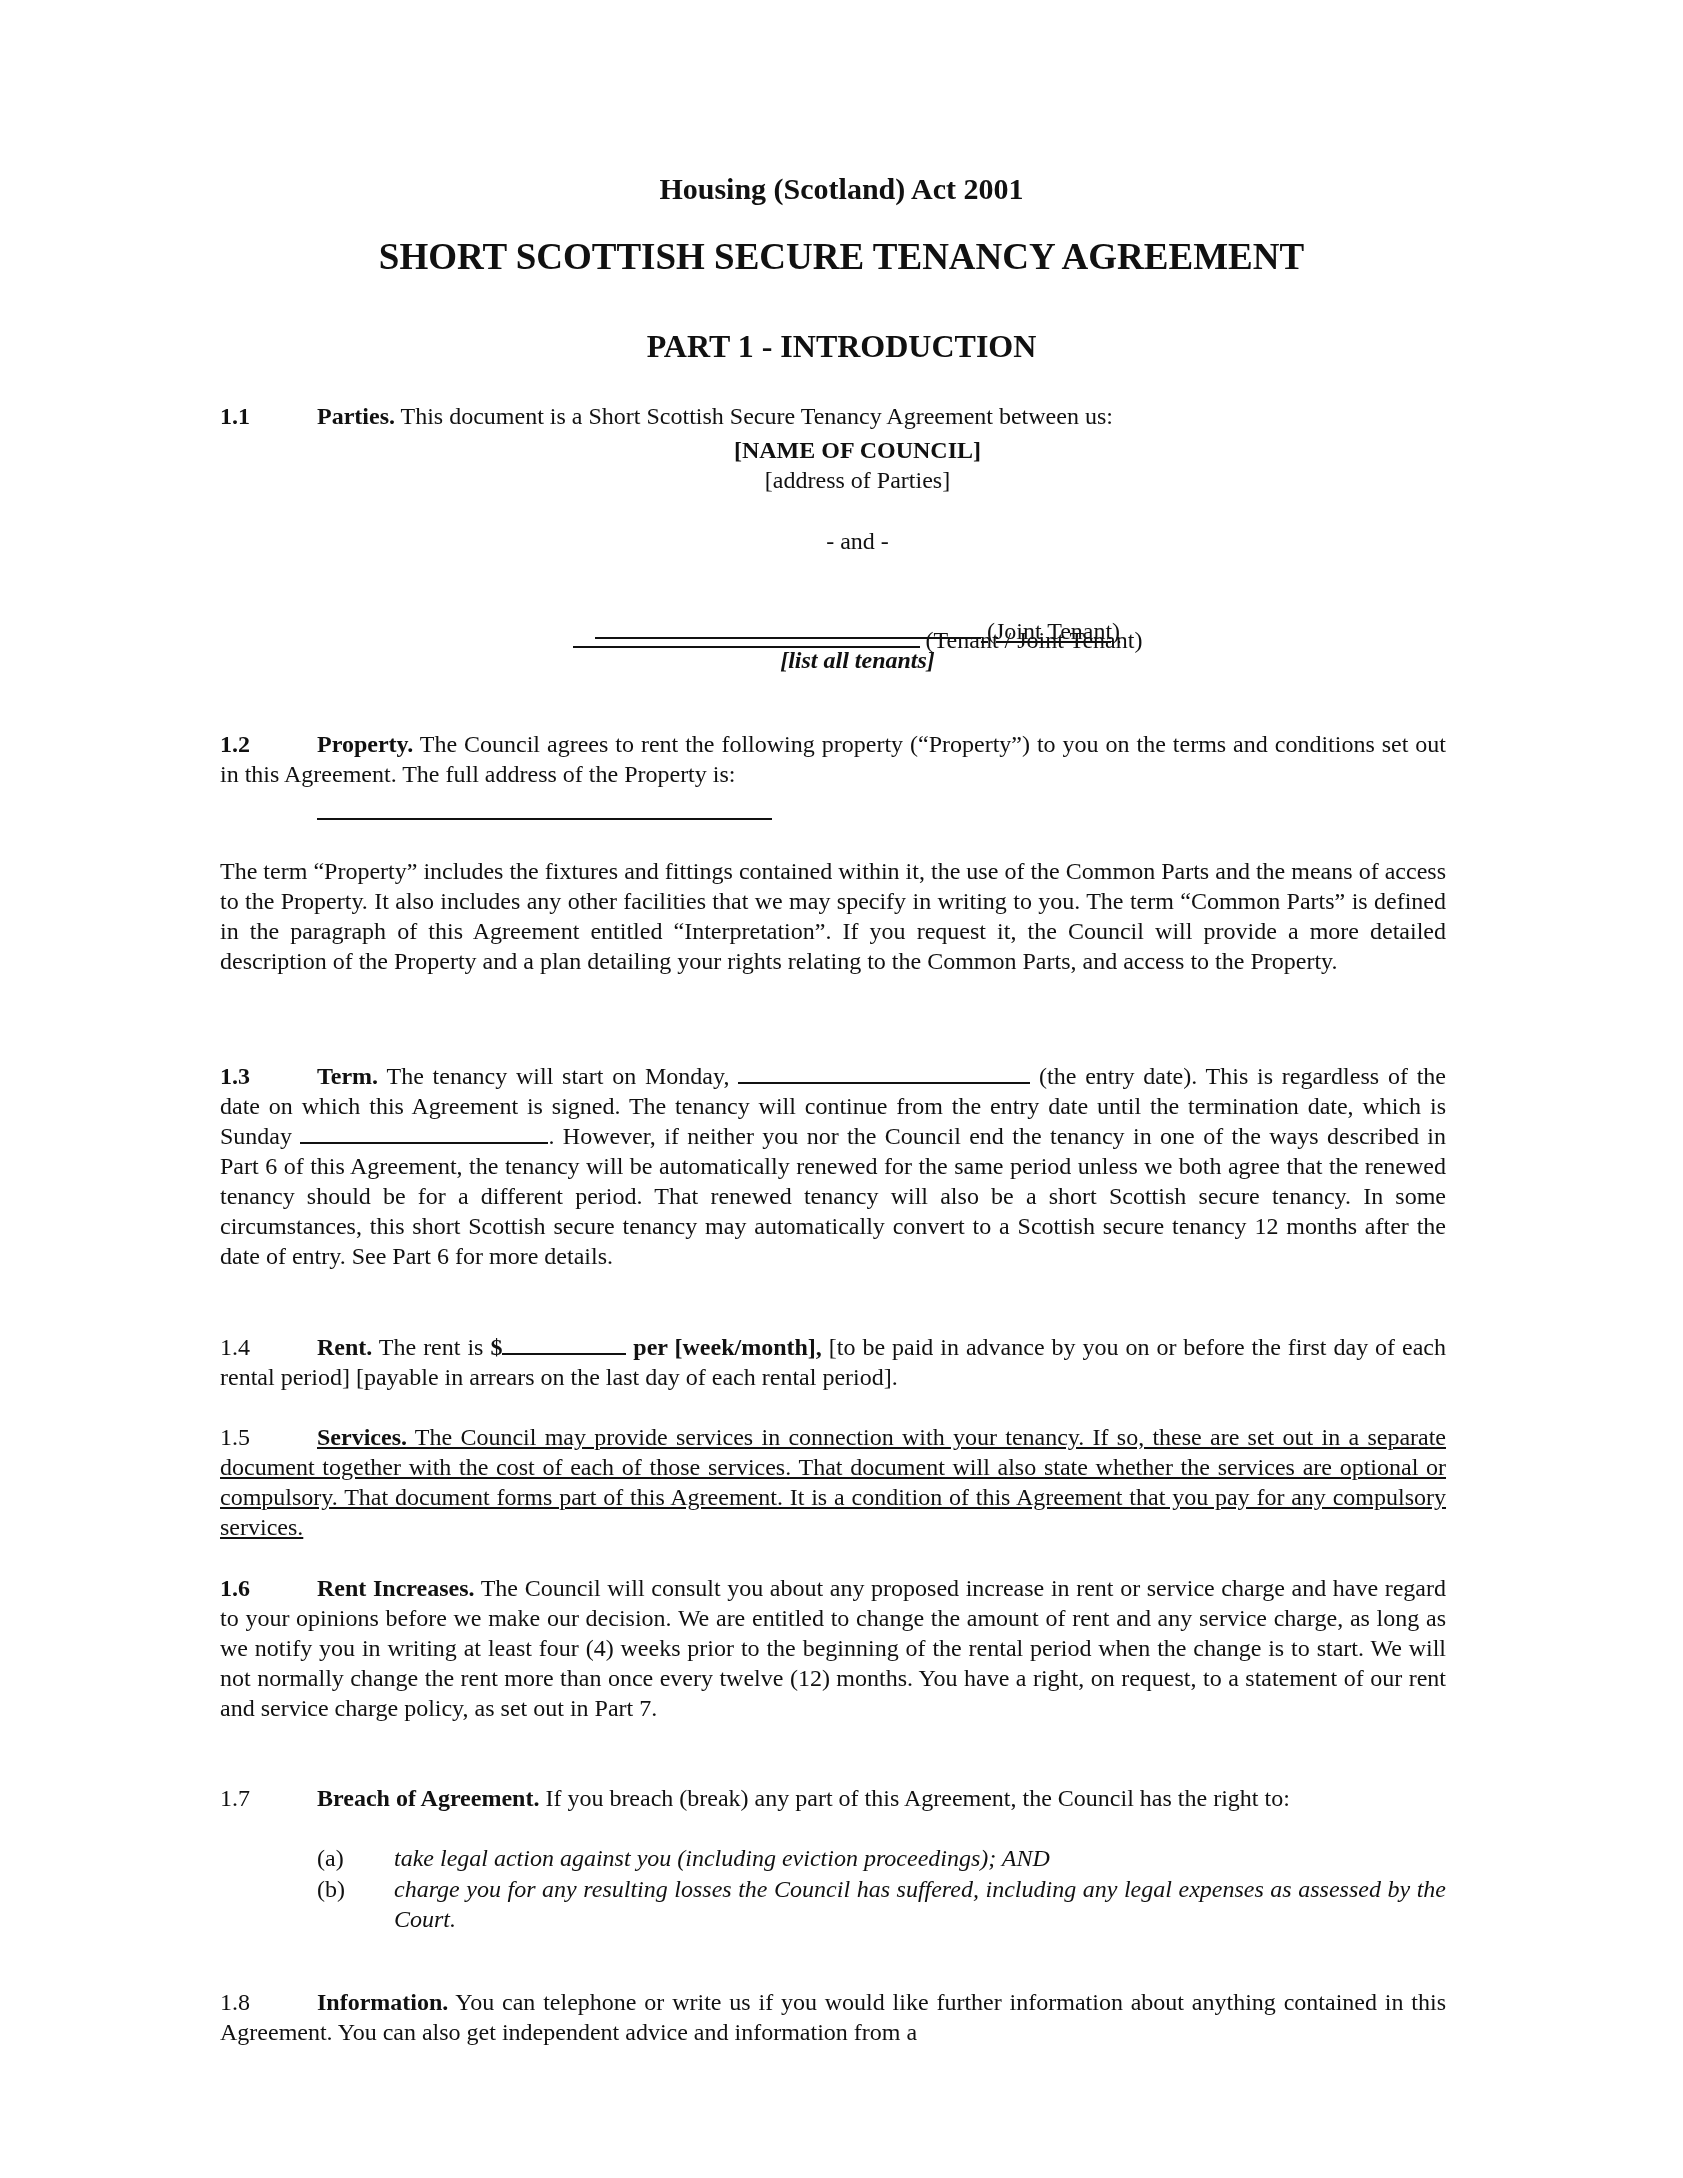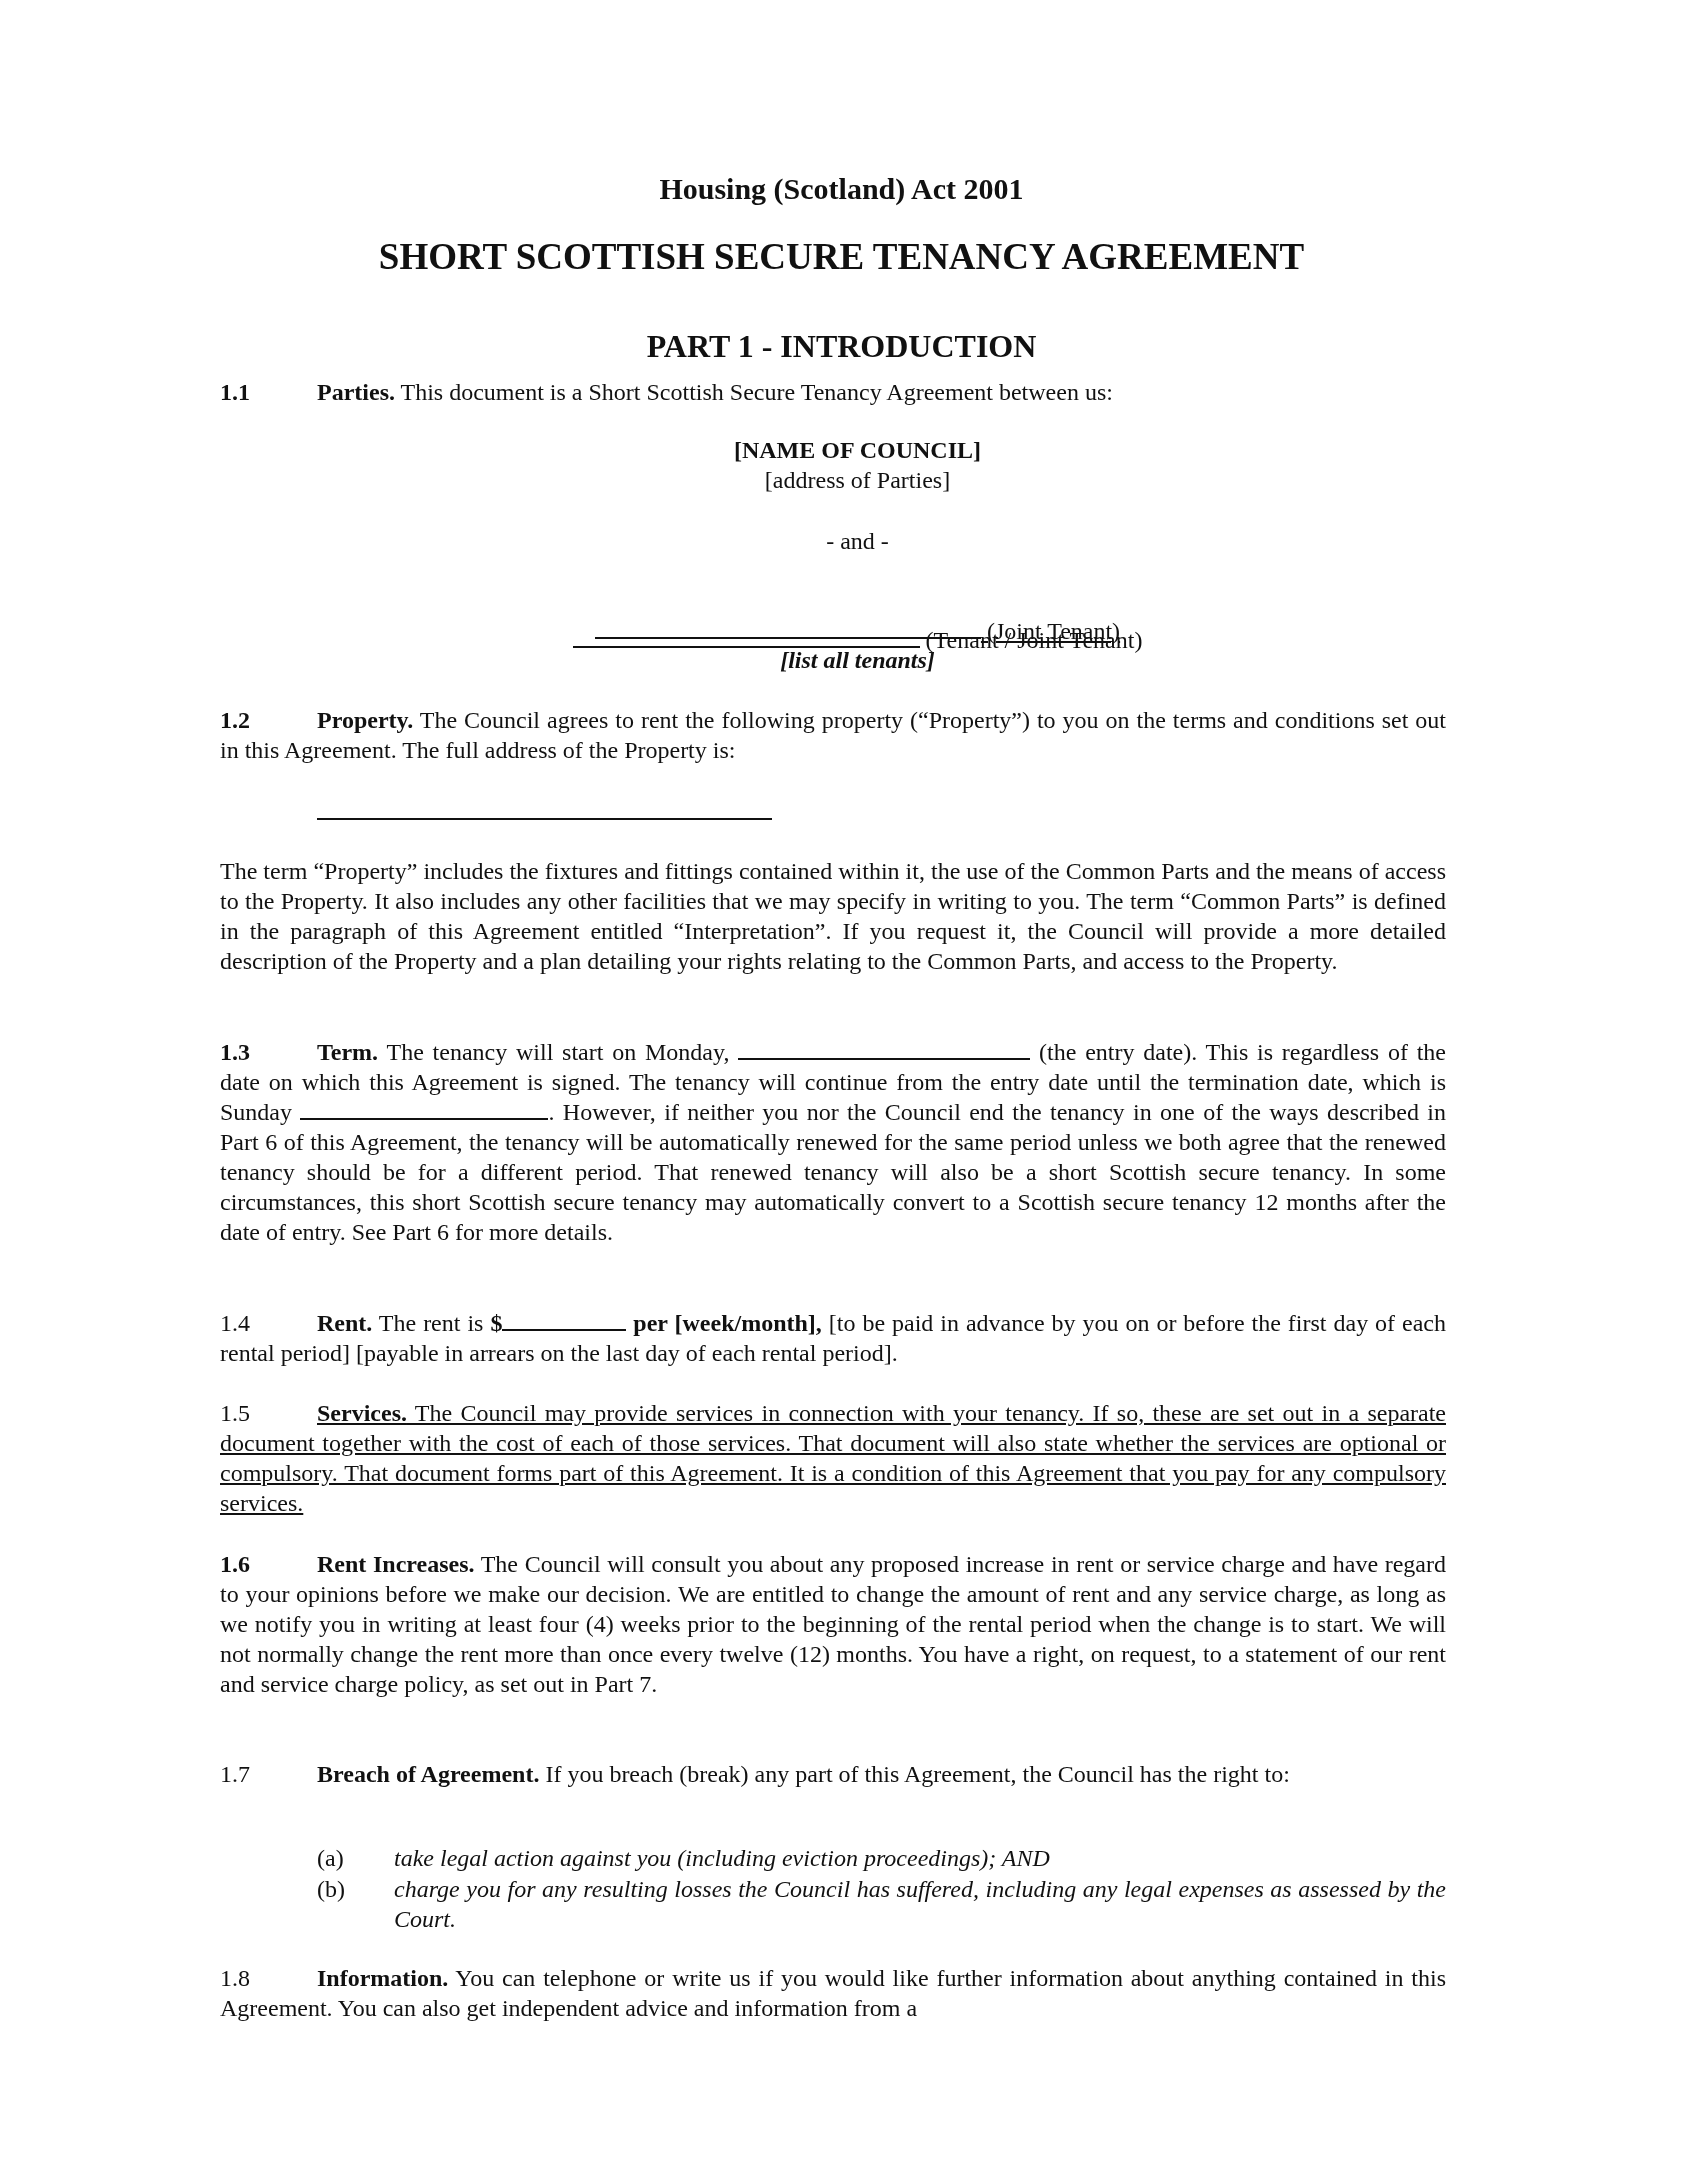--- a/index.html
+++ b/index.html
@@ -3,21 +3,21 @@
 <meta charset="utf-8">
 <style>
   html, body { margin:0; padding:0; background:#ffffff; }
   body { width:1683px; height:2178px; position:relative; overflow:hidden;
          font-family:"Liberation Serif","DejaVu Serif",serif; color:#111; }
   .center { text-align:center; position:absolute; left:0; width:1683px;margin-top:19px; }
   .h-act { top:153px; font-size:30px; font-weight:bold; }
   .h-title { top:216px; font-size:37px; font-weight:bold; }
   .h-part { top:309px; font-size:32px; font-weight:bold; }
   .para { position:absolute; left:220px; width:1226px; font-size:24px; line-height:30px; text-align:justify; }
-  .num { display:inline-block; width:97px; }
+  .num { display:inline-block; width:97px;margin-top:24px; }
   .b { font-weight:bold; }
   .i { font-style:italic; }
   .blank { display:inline-block; border-bottom:2px solid #111; height:20px; vertical-align:baseline; }
   .cblock { position:absolute; left:16px; width:1683px; text-align:center; font-size:24px; line-height:30px; }
   .list-item { position:absolute; left:317px; width:1129px; font-size:24px; line-height:30px; text-align:justify; }
   .list-item .lbl { position:absolute; left:0; top:0; }
   .list-item .txt { margin-left:77px; display:block;font-style:italic; }
 </style>
 </head>
 <body>

